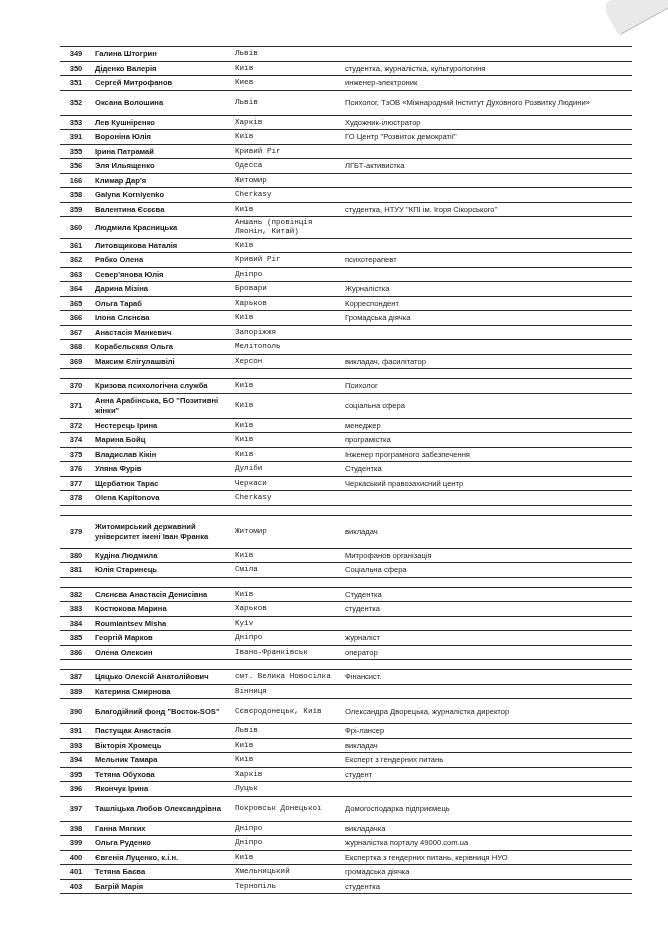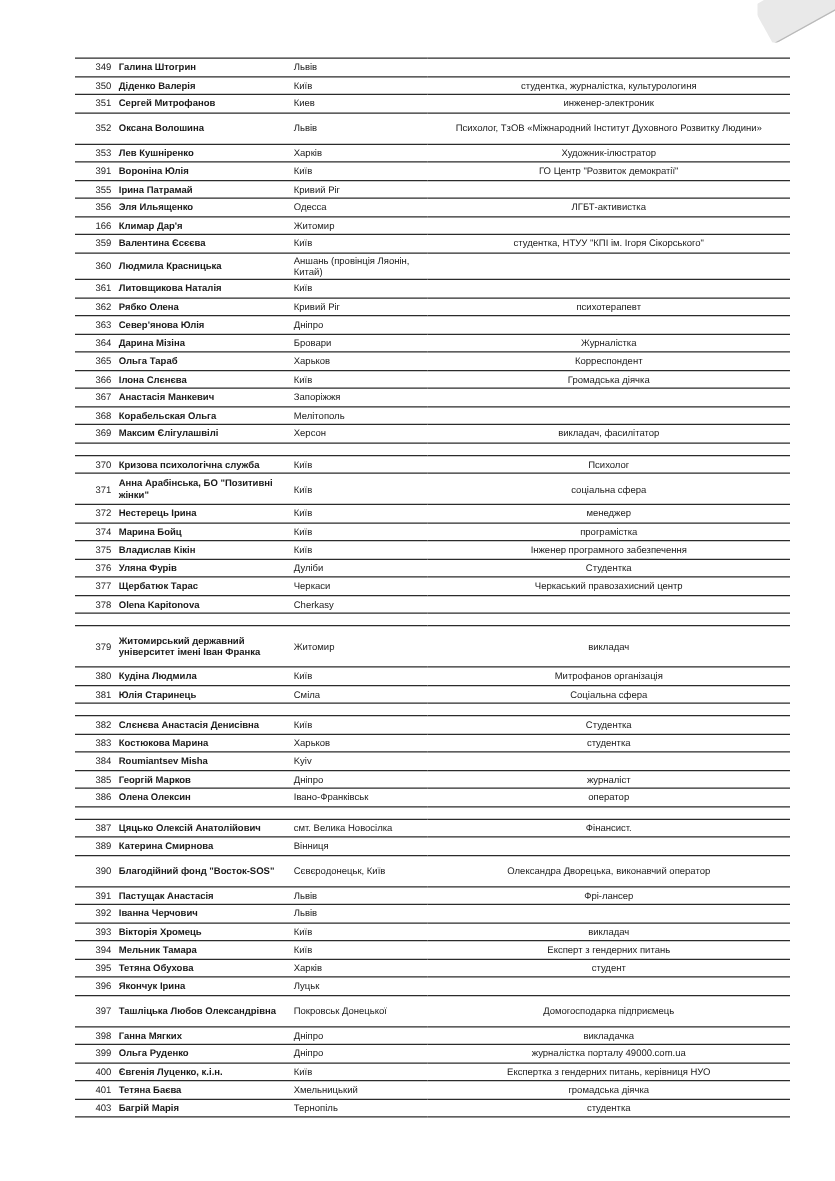--- a/index.html
+++ b/index.html
@@ -50,24 +50,24 @@
     line-height: 1.25;
   }
   table.reg td {
     border-top: 1px solid #2b2b2b;
     border-bottom: 1px solid #2b2b2b;
     padding: 1px 3px 1px 3px;
     vertical-align: middle;
     word-wrap: break-word;
     overflow-wrap: break-word;
   }
-  .c-num   { width: 26px;  text-align: right; }
+  .c-num   { width: 26px;  text-align: center; font-weight: bold; }
   .c-name  { width: 134px; font-weight: bold; }
-  .c-city  { width: 104px; }
-  .c-role  { width: 284px; text-align: center; }
+  .c-city  { width: 104px; font-family: Liberation Mono, monospace; }
+  .c-role  { width: 284px; }
 
   tr.spacer td {
     border-top: none;
     border-bottom: none;
     height: 9px;
     padding: 0;
   }
   tr.tall td { height: 22px; }
   tr.tall2 td { height: 30px; }
   tr.r td { height: 11.5px; }
@@ -128,20 +128,26 @@
           <td class="c-city">Одесса</td>
           <td class="c-role">ЛГБТ-активистка</td>
         </tr>
         <tr class="r">
           <td class="c-num">166</td>
           <td class="c-name">Климар Дар'я</td>
           <td class="c-city">Житомир</td>
           <td class="c-role"></td>
         </tr>
         <tr class="r">
+          <td class="c-num">358</td>
+          <td class="c-name">Galyna Korniyenko</td>
+          <td class="c-city">Cherkasy</td>
+          <td class="c-role"></td>
+        </tr>
+        <tr class="r">
           <td class="c-num">359</td>
           <td class="c-name">Валентина Єсєєва</td>
           <td class="c-city">Київ</td>
           <td class="c-role">студентка, НТУУ "КПІ ім. Ігоря Сікорського"</td>
         </tr>
         <tr class="r">
           <td class="c-num">360</td>
           <td class="c-name">Людмила Красницька</td>
           <td class="c-city">Аншань (провінція Ляонін, Китай)</td>
           <td class="c-role"></td>
@@ -317,33 +323,27 @@
         <tr class="r">
           <td class="c-num">389</td>
           <td class="c-name">Катерина Смирнова</td>
           <td class="c-city">Вінниця</td>
           <td class="c-role"></td>
         </tr>
         <tr class="tall">
           <td class="c-num">390</td>
           <td class="c-name">Благодійний фонд "Восток-SOS"</td>
           <td class="c-city">Сєвєродонецьк, Київ</td>
-          <td class="c-role">Олександра Дворецька, виконавчий оператор</td>
+          <td class="c-role">Олександра Дворецька, журналістка директор</td>
         </tr>
         <tr class="r">
           <td class="c-num">391</td>
           <td class="c-name">Пастущак Анастасія</td>
           <td class="c-city">Львів</td>
           <td class="c-role">Фрі-лансер</td>
-        </tr>
-        <tr class="r">
-          <td class="c-num">392</td>
-          <td class="c-name">Іванна Черчович</td>
-          <td class="c-city">Львів</td>
-          <td class="c-role"></td>
         </tr>
         <tr class="r">
           <td class="c-num">393</td>
           <td class="c-name">Вікторія Хромець</td>
           <td class="c-city">Київ</td>
           <td class="c-role">викладач</td>
         </tr>
         <tr class="r">
           <td class="c-num">394</td>
           <td class="c-name">Мельник Тамара</td>

